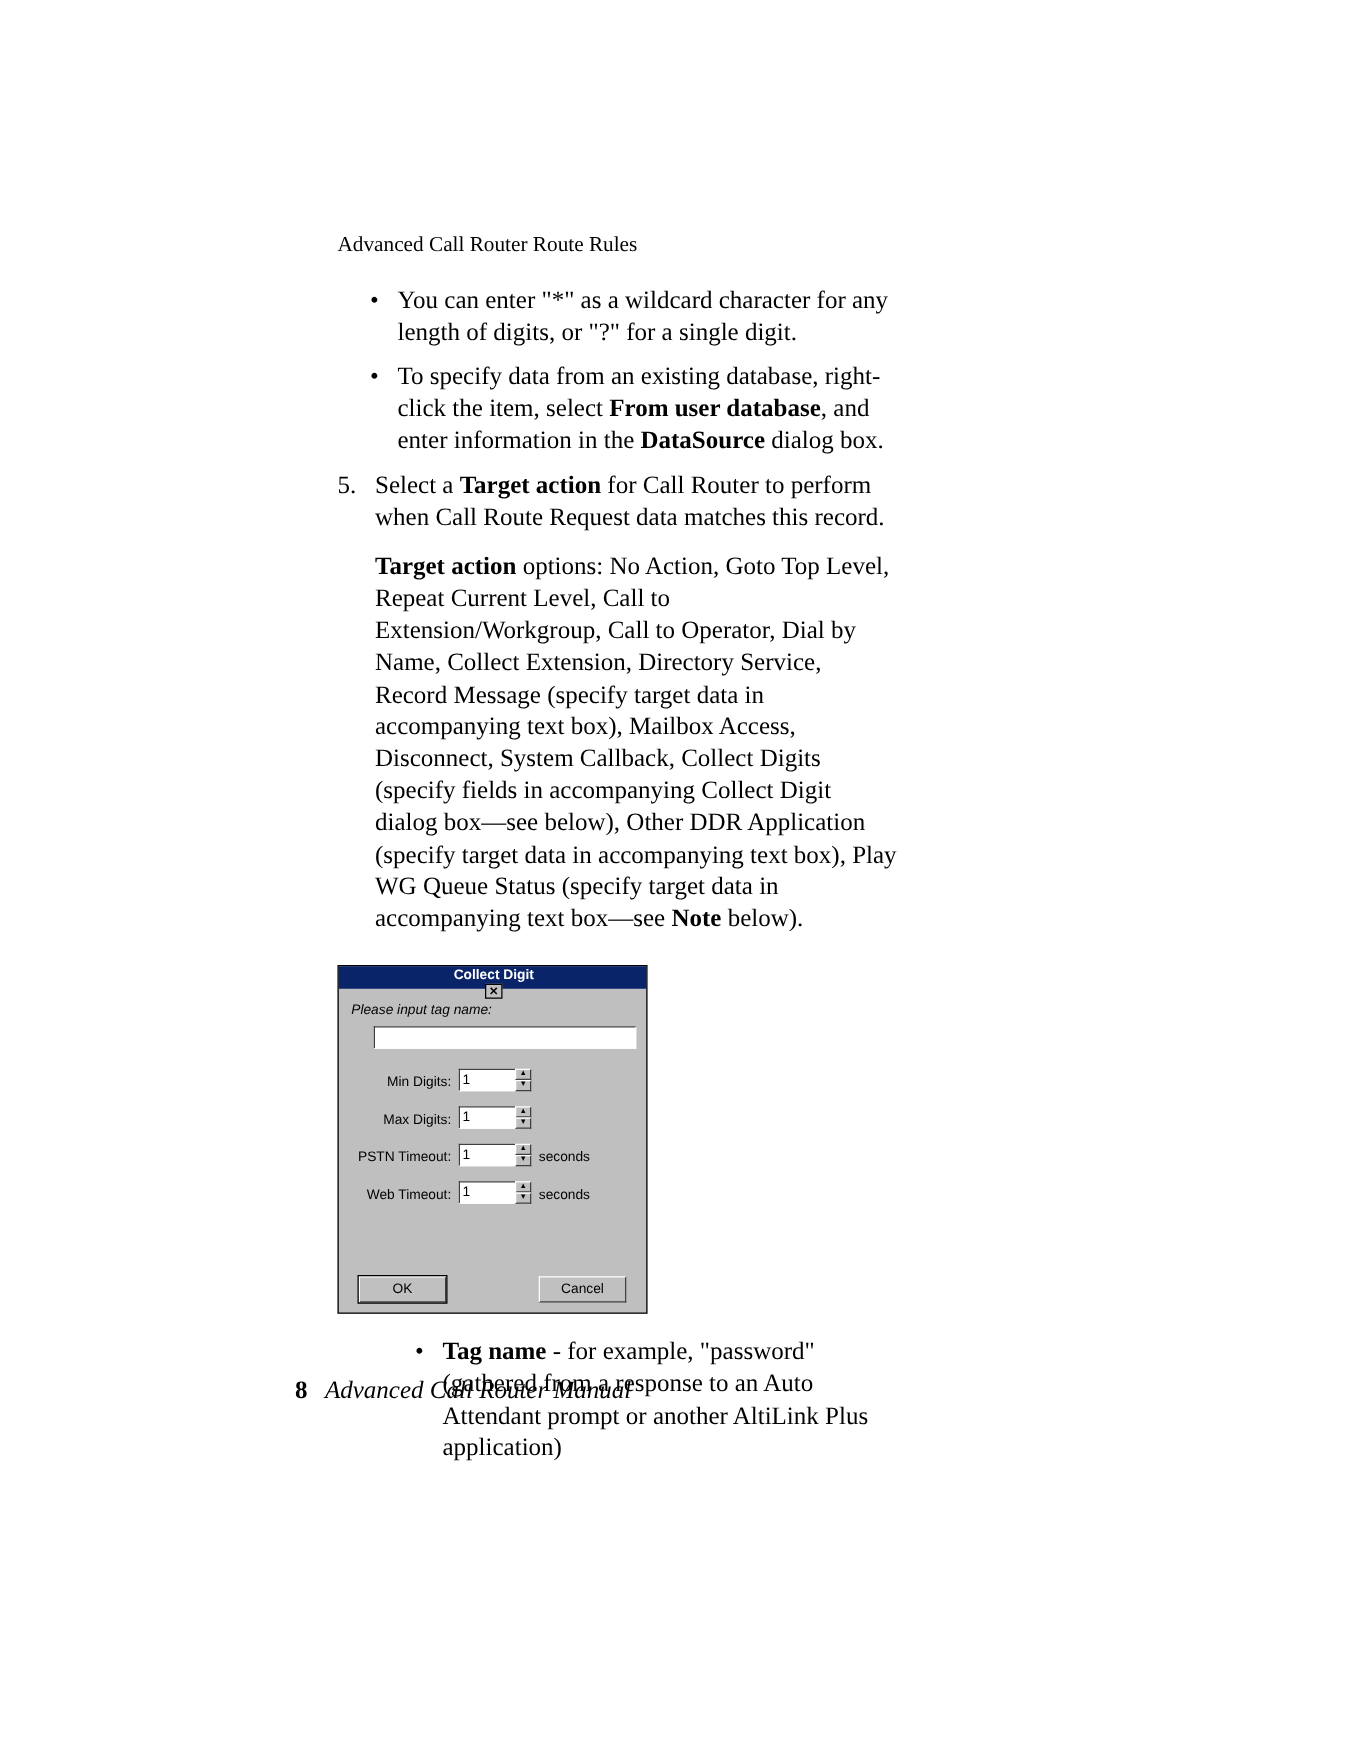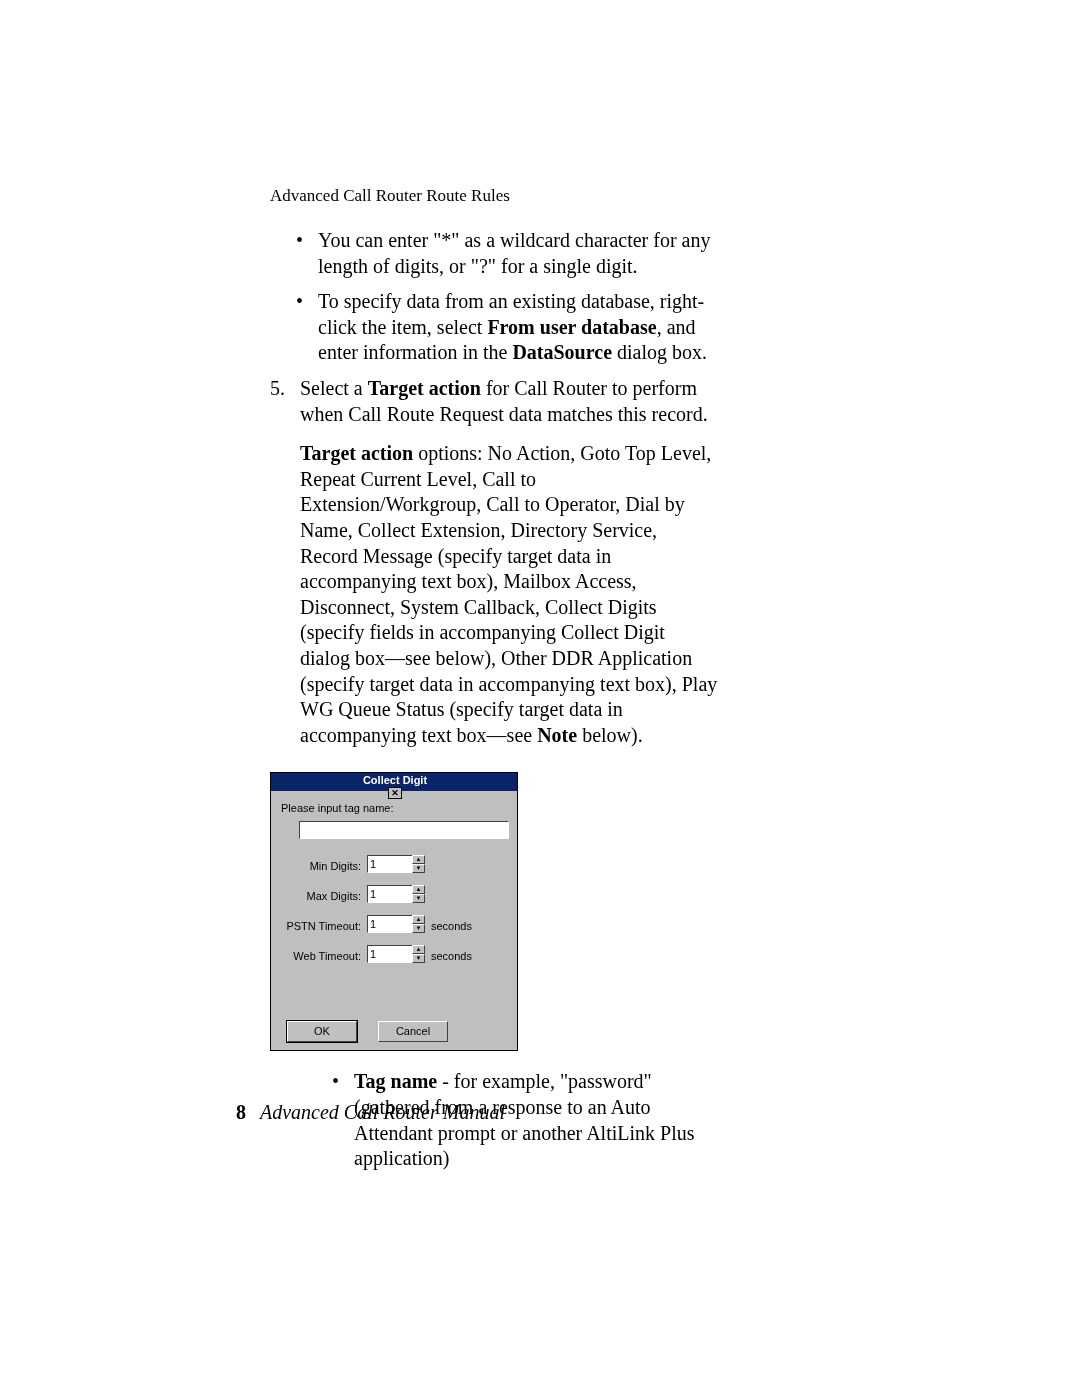--- a/index.html
+++ b/index.html
@@ -136,20 +136,21 @@
     line-height: 10px;
     text-align: center;
     font-size: 9px;
     cursor: default;
   }
   .dlg .body {
     padding: 10px 10px 8px 10px;
   }
   .dlg .prompt {
     margin-bottom: 6px;
+    font-style: italic;
   }
   .dlg .text-input {
     width: 210px;
     height: 18px;
     background: #fff;
     border-top: 1px solid #404040;
     border-left: 1px solid #404040;
     border-right: 1px solid #fff;
     border-bottom: 1px solid #fff;
     box-sizing: border-box;
@@ -198,20 +199,21 @@
     line-height: 6px;
     font-size: 7px;
     text-align: center;
     cursor: default;
   }
   .dlg .row .unit {
     margin-left: 6px;
   }
   .dlg .btnrow {
     display: flex;
+    justify-content: space-between;
     padding: 46px 6px 0 6px;
     gap: 21px;
   }
   .dlg .btn {
     width: 70px;
     height: 21px;
     background: #c0c0c0;
     border-top: 1px solid #fff;
     border-left: 1px solid #fff;
     border-right: 1px solid #404040;

